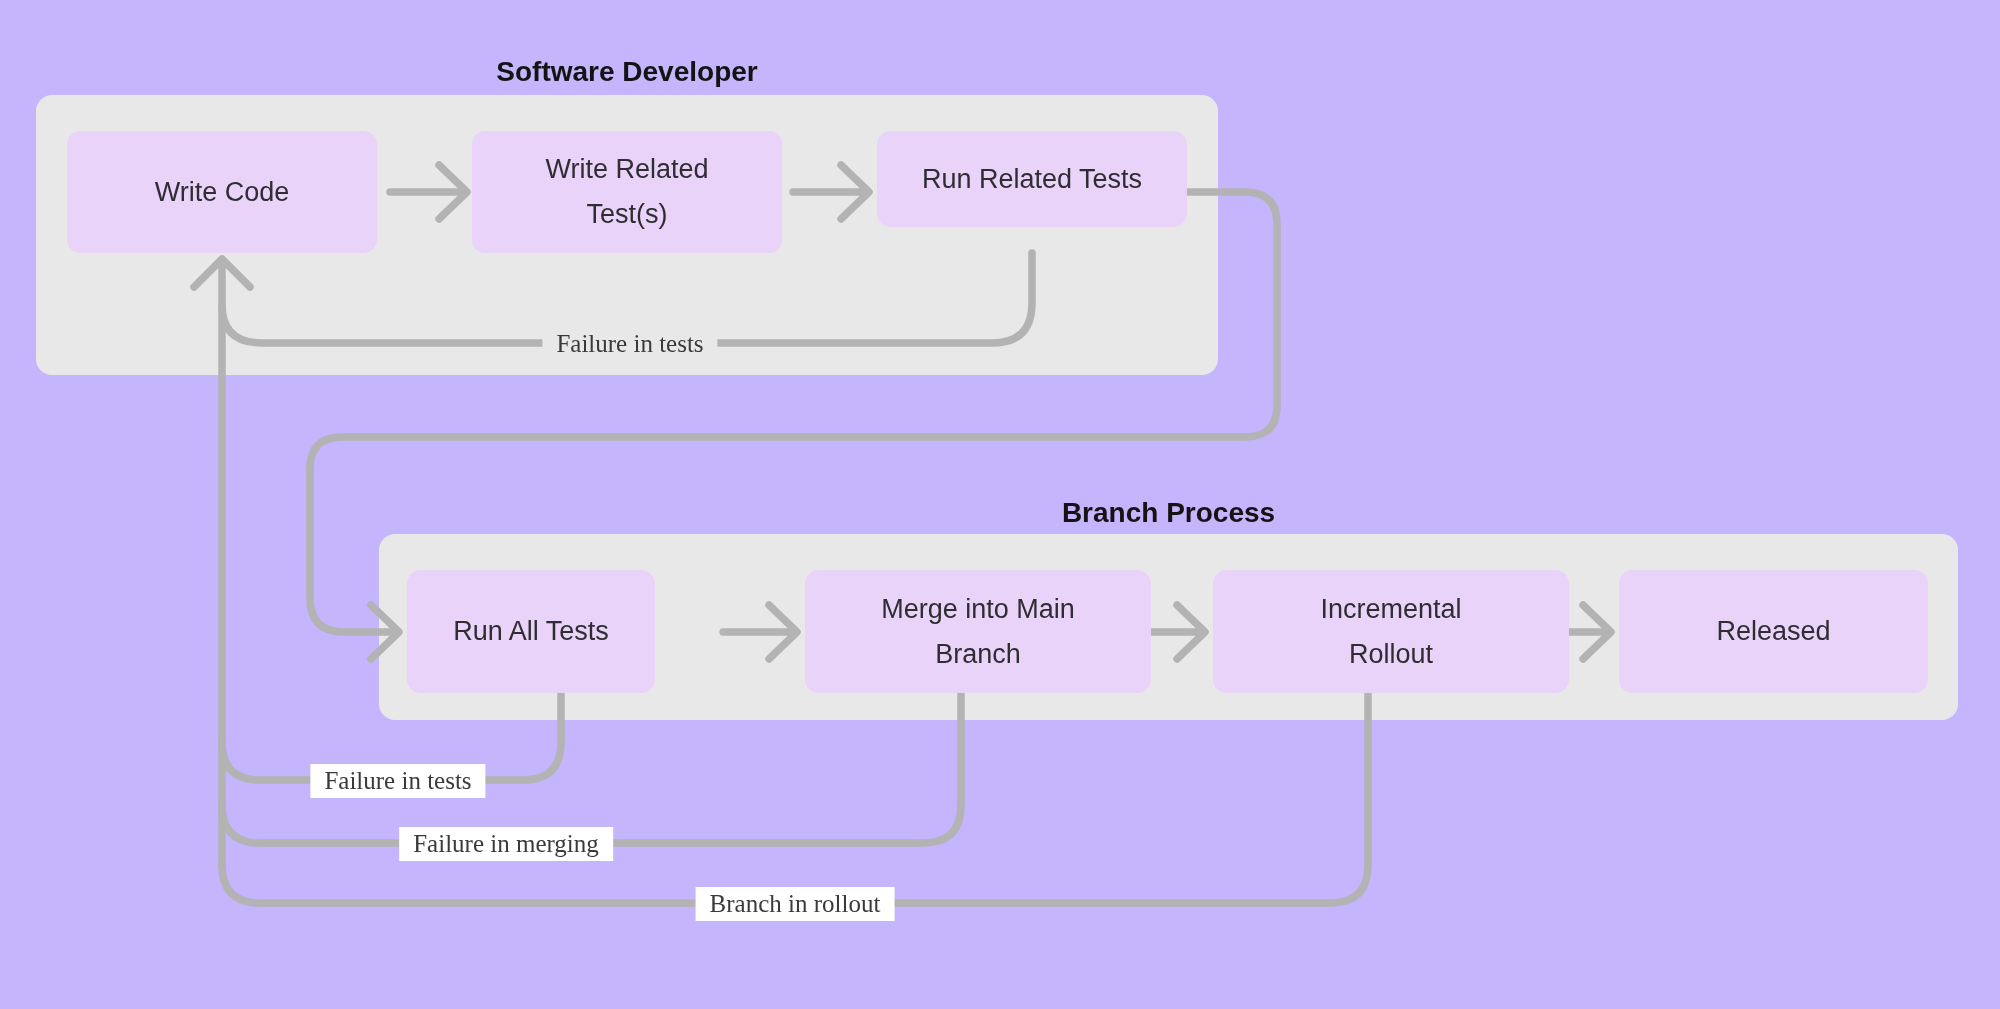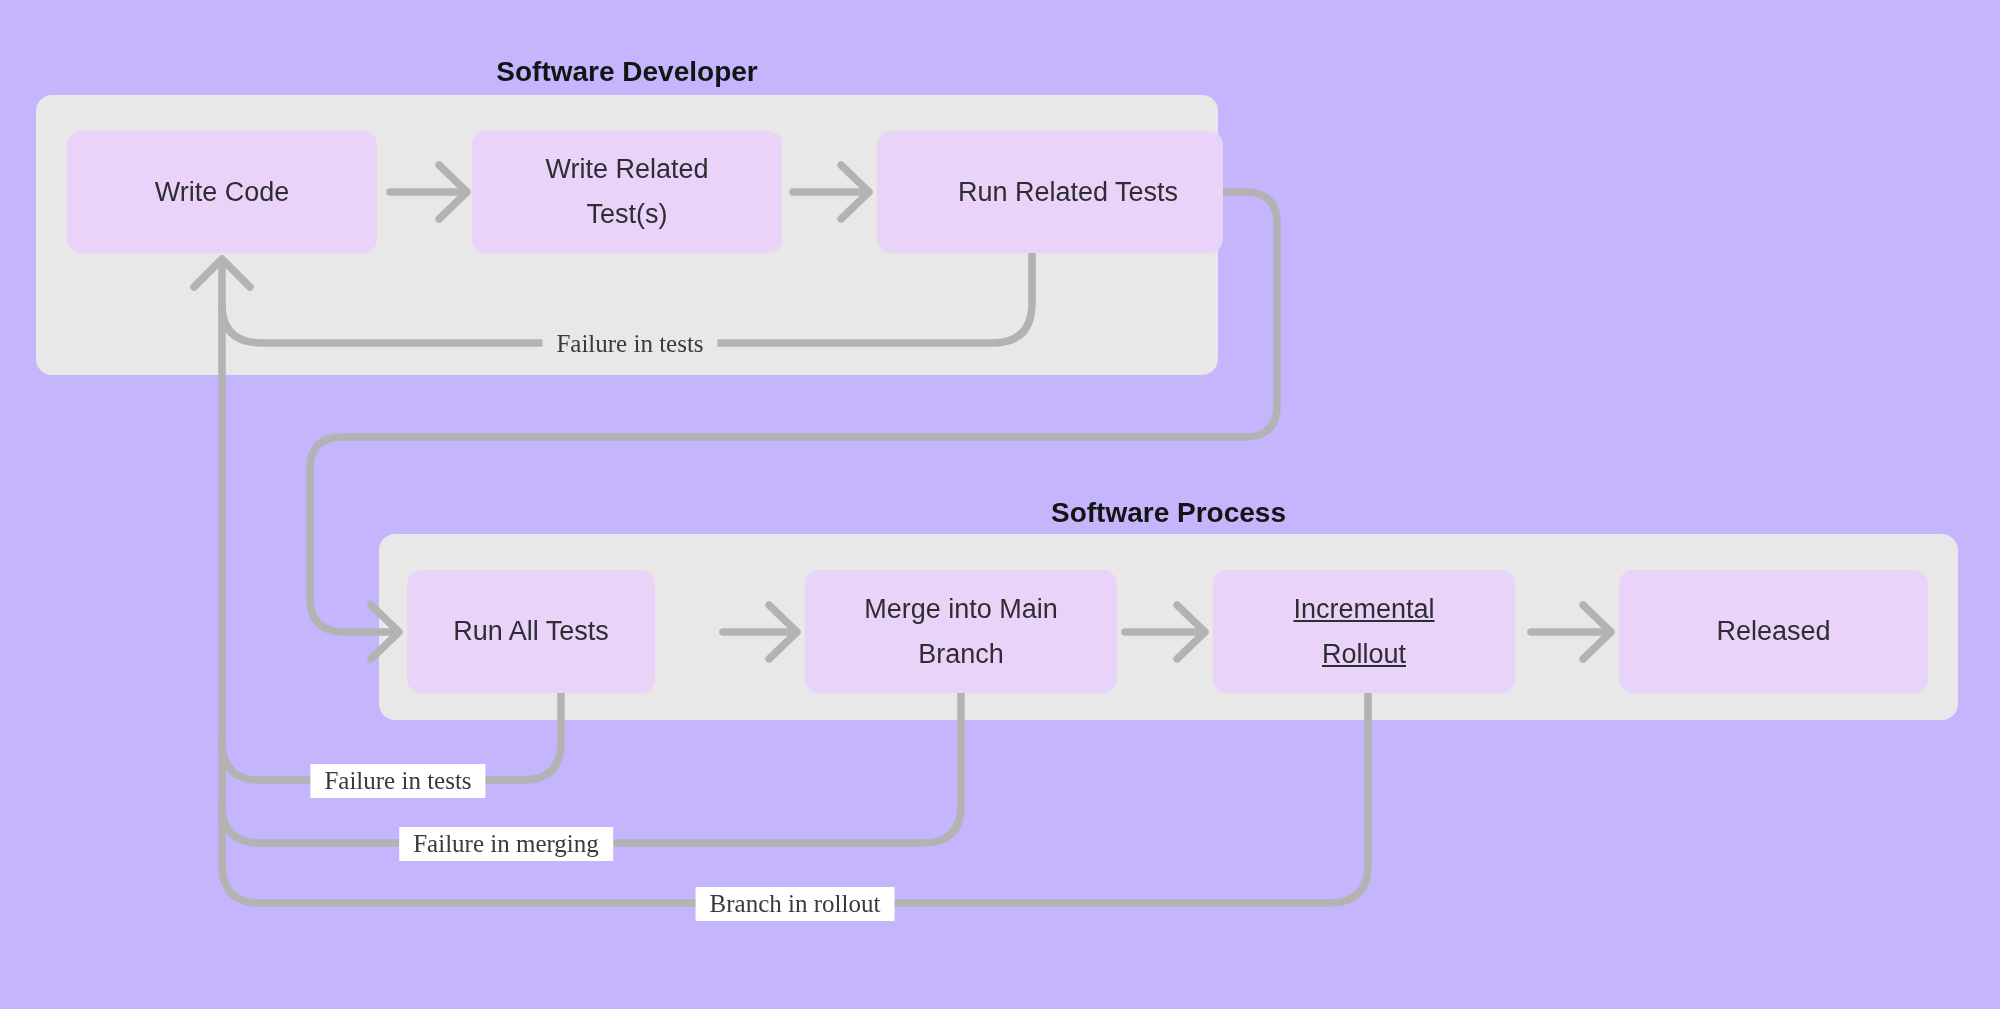--- a/index.html
+++ b/index.html
@@ -60,24 +60,24 @@
     text-align: center;
     font-size: 27px;
     color: #2f2d33;
   }
   .node span {
     white-space: pre-line;
     line-height: 45px;
   }
   .n-write-code   { left: 67px;   top: 131px; width: 310px; height: 122px; }
   .n-write-rel    { left: 472px;  top: 131px; width: 310px; height: 122px; border-radius: 13px; }
-  .n-run-rel      { left: 877px;  top: 131px; width: 310px; height: 122px; padding-left: 36px; }
+  .n-run-rel      { left: 877px;  top: 131px; width: 310px; height: 96px; }
   .n-run-all      { left: 407px;  top: 570px; width: 248px; height: 123px; }
-  .n-merge        { left: 805px;  top: 570px; width: 312px; height: 123px; }
-  .n-rollout      { left: 1213px; top: 570px; width: 302px; height: 123px; text-decoration: underline; }
+  .n-merge        { left: 805px;  top: 570px; width: 346px; height: 123px; }
+  .n-rollout      { left: 1213px; top: 570px; width: 356px; height: 123px; }
   .n-released     { left: 1619px; top: 570px; width: 309px; height: 123px; }
 
   .edge-label {
     position: absolute;
     z-index: 3;
     transform: translate(-50%, -50%);
     font-size: 25px;
     color: #3a3a3a;
     line-height: 34px;
     padding: 0 14px;
@@ -125,21 +125,21 @@
     <path class="wire" d="M 194 287 L 222 259 L 250 287"></path>
 
     <path class="wire" d="M 561 693 V 742 Q 561 780 523 780 H 260 Q 222 780 222 742"></path>
 
     <path class="wire" d="M 961 693 V 805 Q 961 843 923 843 H 260 Q 222 843 222 805"></path>
 
     <path class="wire" d="M 1368 693 V 865 Q 1368 903 1330 903 H 260 Q 222 903 222 865"></path>
   </svg>
 
   <div class="group-title title-sd">Software Developer</div>
-  <div class="group-title title-rp">Software Process</div>
+  <div class="group-title title-rp">Branch Process</div>
 
   <div class="node n-write-code">
     <span>Write Code</span>
   </div>
   <div class="node n-write-rel">
     <span>Write Related
 Test(s)</span>
   </div>
   <div class="node n-run-rel">
     <span>Run Related Tests</span>

